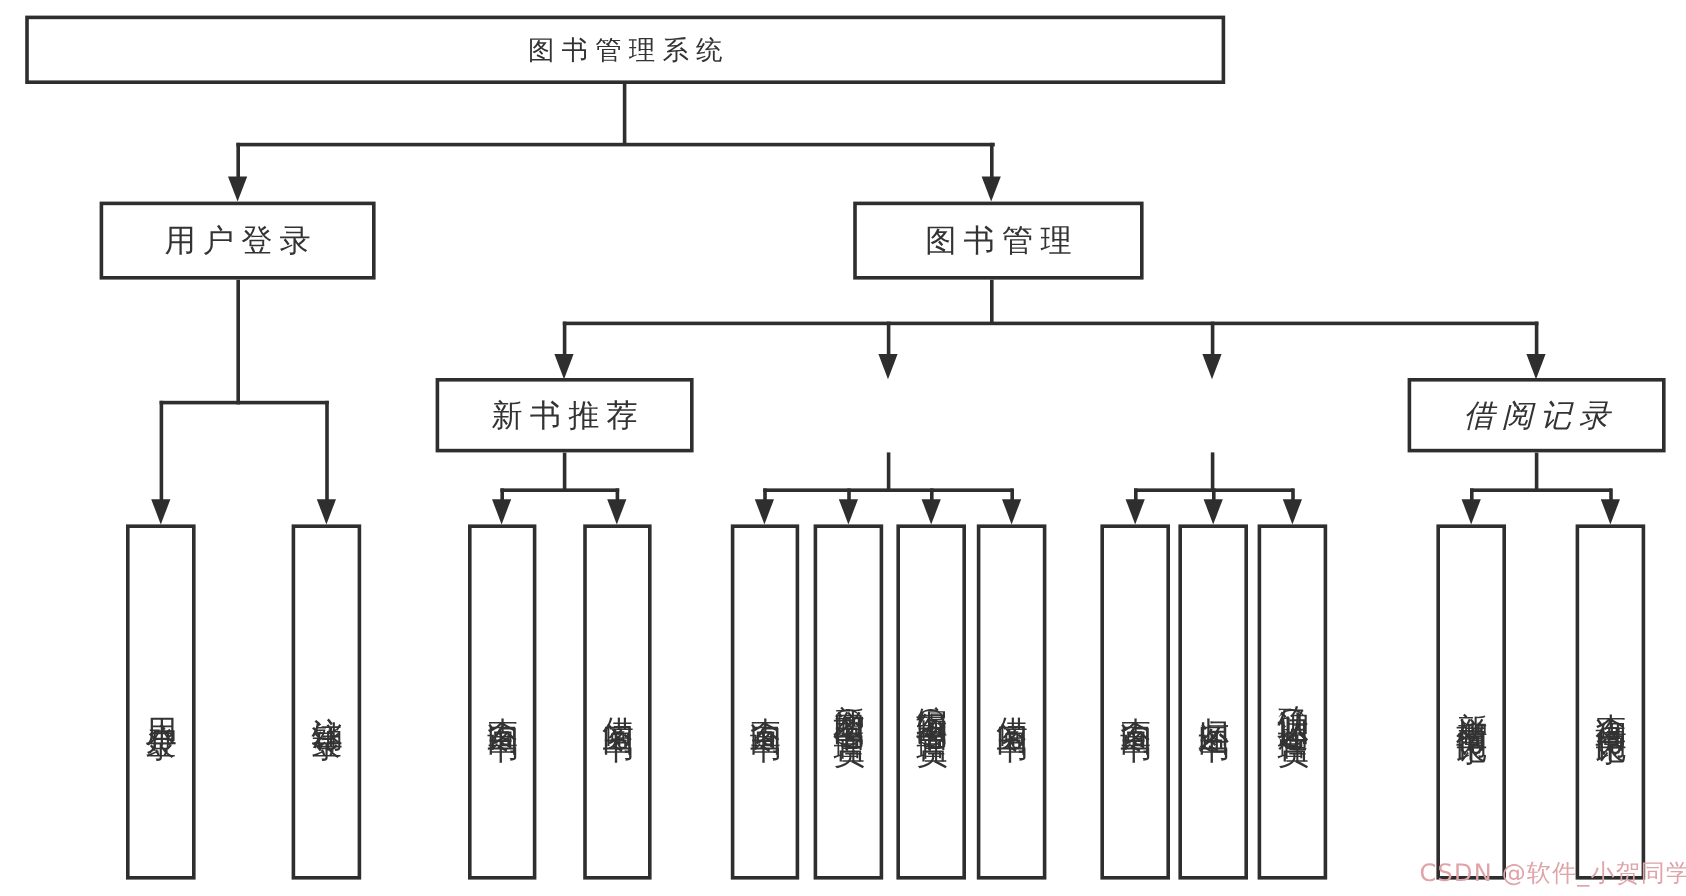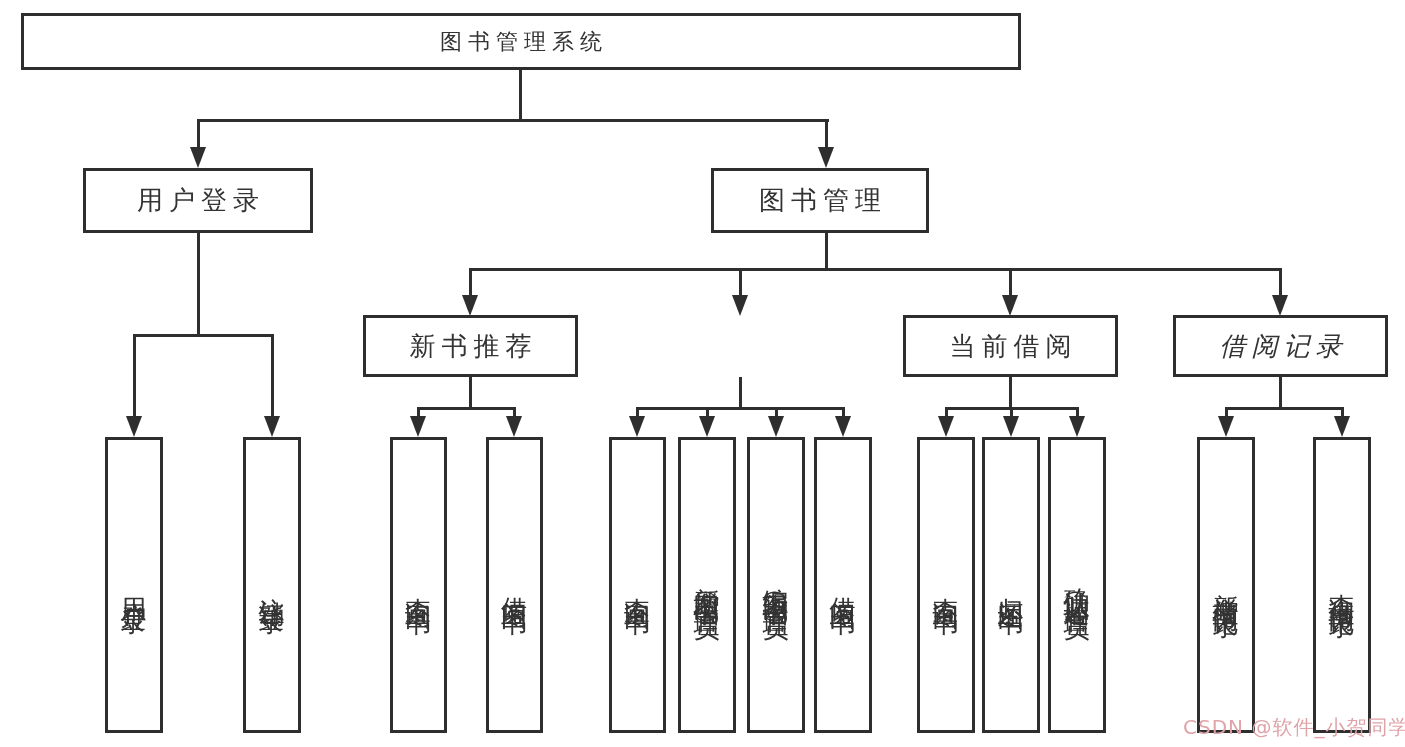--- a/index.html
+++ b/index.html
@@ -42,21 +42,21 @@
   <div class="line" style="left:519px; top:69px; width:3px; height:51px;"></div>
   <div class="line" style="left:197px; top:119px; width:632px; height:3px;"></div>
   <div class="line" style="left:197px; top:119px; width:3px; height:31px;"></div>
   <div class="arrow" style="left:190px; top:147px;"></div>
   <div class="line" style="left:825px; top:119px; width:3px; height:31px;"></div>
   <div class="arrow" style="left:818px; top:147px;"></div>
 
   <div class="box" style="left:83px; top:168px; width:230px; height:65px;">
     <span class="hlabel">用户登录</span>
   </div>
-  <div class="box" style="left:711px; top:168px; width:218px; height:65px;">
+  <div class="box" style="left:711px; top:168px; width:242px; height:65px;">
     <span class="hlabel">图书管理</span>
   </div>
 
   <div class="line" style="left:197px; top:233px; width:3px; height:104px;"></div>
   <div class="line" style="left:133px; top:334px; width:141px; height:3px;"></div>
   <div class="line" style="left:133px; top:334px; width:3px; height:84px;"></div>
   <div class="arrow" style="left:126px; top:416px;"></div>
   <div class="line" style="left:271px; top:334px; width:3px; height:84px;"></div>
   <div class="arrow" style="left:264px; top:416px;"></div>
 
@@ -66,23 +66,20 @@
   <div class="arrow" style="left:462px; top:295px;"></div>
   <div class="line" style="left:739px; top:268px; width:3px; height:29px;"></div>
   <div class="arrow" style="left:732px; top:295px;"></div>
   <div class="line" style="left:1009px; top:268px; width:3px; height:29px;"></div>
   <div class="arrow" style="left:1002px; top:295px;"></div>
   <div class="line" style="left:1279px; top:268px; width:3px; height:29px;"></div>
   <div class="arrow" style="left:1272px; top:295px;"></div>
 
   <div class="box" style="left:363px; top:315px; width:215px; height:62px;text-align:center;">
     <span class="hlabel">新书推荐</span>
-  </div>
-  <div class="box" style="left:903px; top:315px; width:215px; height:62px;">
-    <span class="hlabel">当前借阅</span>
   </div>
   <div class="box" style="left:1173px; top:315px; width:215px; height:62px;font-style:italic;">
     <span class="hlabel">借阅记录</span>
   </div>
 
   <div class="line" style="left:469px; top:377px; width:3px; height:32px;"></div>
   <div class="line" style="left:417px; top:407px; width:99px; height:3px;"></div>
   <div class="line" style="left:417px; top:407px; width:3px; height:11px;"></div>
   <div class="arrow" style="left:410px; top:416px;"></div>
   <div class="line" style="left:513px; top:407px; width:3px; height:11px;"></div>

